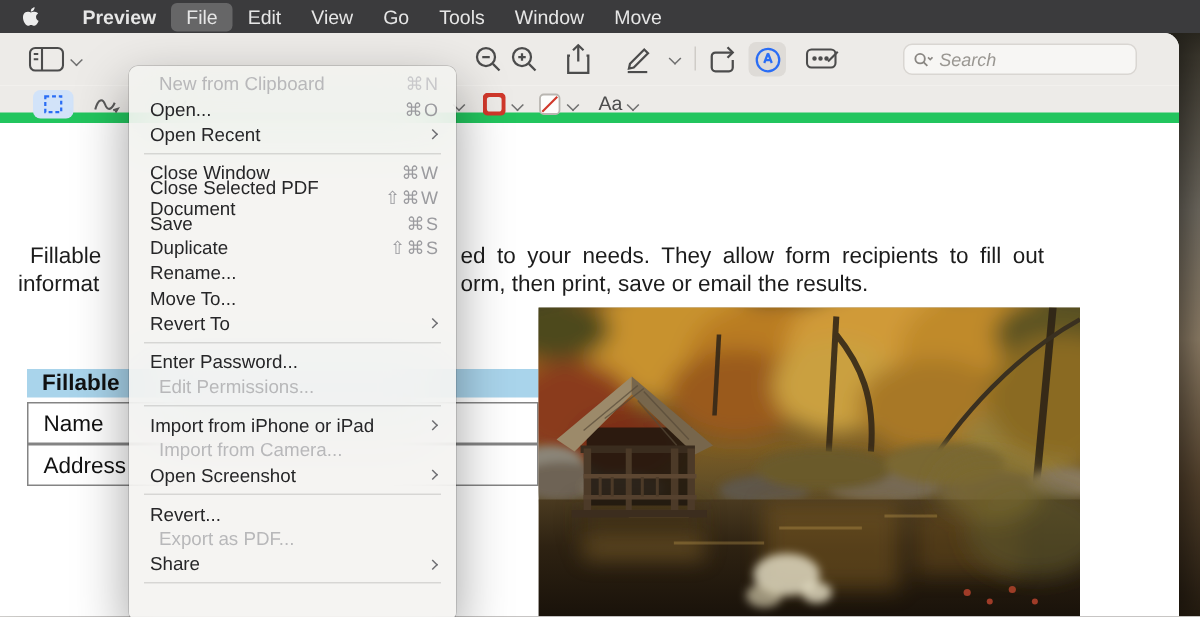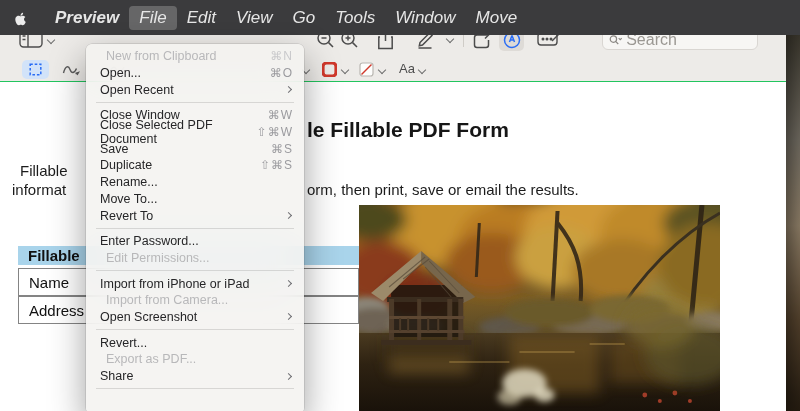--- a/index.html
+++ b/index.html
@@ -3,57 +3,57 @@
 <meta charset="utf-8">
 <style>
   * { margin:0; padding:0; box-sizing:border-box; }
   body { font-family:"Liberation Sans", sans-serif; }
   .screen{
     position:relative; width:800px; height:411px; overflow:hidden;
     background:linear-gradient(180deg,#11100b 0%,#3c382e 9%,#6f6a60 34%,#8d7d66 55%,#53412c 78%,#241b10 100%);
   }
   
   .menubar{
-    position:absolute; left:0; top:0; width:800px; height:35px;
+    position:absolute; left:0; top:0; width:800px; height:22px;
     background:#3b3b3d; display:flex; align-items:center; z-index:30;
-    color:#e6e6e6; font-size:17px;font-style:italic;
+    color:#e6e6e6; font-size:13px;
   }
   .apple{ width:13px; height:14px; margin:0 18px 0 14px; flex:0 0 auto; }
   .apple svg{ width:100%; height:100%; fill:#ececec; }
   .mb-item{ padding:2px 10px; border-radius:4px; white-space:nowrap; }
   .mb-item.bold{ font-weight:bold; }
   .mb-item.active{ background:rgba(255,255,255,0.22); }
   
   .window{
     position:absolute; left:0; top:22px; width:786px; height:389px;
     background:#fff; border-top-right-radius:10px; overflow:hidden;
     box-shadow:6px 0 18px rgba(0,0,0,0.45);
   }
   .toolbar{
     position:absolute; left:0; top:0; width:100%; height:35px;
     background:#edebe8;
   }
   .markupbar{
     position:absolute; left:0; top:35px; width:100%; height:25px;
-    background:#edebe8; border-bottom:1px solid #22c55e;
+    background:#edebe8; border-bottom:7px solid #22c55e;
   }
   .tb-abs{ position:absolute; display:flex; align-items:center; }
   .icon-btn svg{ display:block; }
   .chev{ width:6px; height:6px; border-right:1.6px solid #6f6f6f; border-bottom:1.6px solid #6f6f6f; transform:rotate(45deg); }
   .vsep{ position:absolute; width:1px; height:16px; background:#cfccc7; }
   .doc-title-sm{ font-size:12px; font-weight:bold; color:#3c3c3c; line-height:13px;margin-top:44px; }
   .doc-sub-sm{ font-size:10px; color:#8e8b88; line-height:11px; }
   .search{
     position:absolute; left:602px; top:7px; width:156px; height:21px;
     background:#f7f6f4; border:1px solid #d9d6d2; border-radius:6px;
     display:flex; align-items:center; padding:0 6px; gap:4px;
   }
   .search input{
     border:none; outline:none; background:transparent; width:100%;
-    font-size:16px; color:#444; font-family:"Liberation Sans",sans-serif;
+    font-size:12px; color:#444; font-family:"Liberation Sans",sans-serif;font-style:italic;
   }
   .search input::placeholder{ color:#9a9792; }
   .pill{ border-radius:5px; display:flex; align-items:center; justify-content:center; }
   .pill.blue-bg{ background:#d2e3f9; }
   .pill.grey-bg{ background:#dedbd7; }
   .aa-label{ font-size:13px; color:#4c4c4c; }
   
   .document{
     position:absolute; left:0; top:60px; width:100%; height:329px;
     background:#ffffff; overflow:hidden;
@@ -240,23 +240,23 @@
         </div>
       <div class="tb-abs" style="left:399px; top:4px;">
         <span class="aa-label">Aa</span>
       </div>
       <div class="tb-abs" style="left:419px; top:10px;">
           <span class="chev"></span>
         </div>
     </div>
 
     <div class="document">
-      <span class="frag doc-heading" style="left:307px; top:36px;">le Fillable PDF Form</span>
 
       <span class="frag para" style="left:20px; top:80px;">Fillable</span>
+      <span class="frag para ws" style="left:307px; top:80px;">ed to your needs. They allow form recipients to fill out</span>
       <span class="frag para" style="left:12px; top:99px;">informat</span>
       <span class="frag para" style="left:307px; top:99px;">orm, then print, save or email the results.</span>
 
       <div class="tbl-header">Fillable</div>
       <div id="form-table">
           <div class="tbl-row" style="top: 186px;">Name</div>
           <div class="tbl-row" style="top: 214px;">Address</div>
         </div>
 
       <svg class="photo" viewBox="0 0 360 206" preserveAspectRatio="none">

